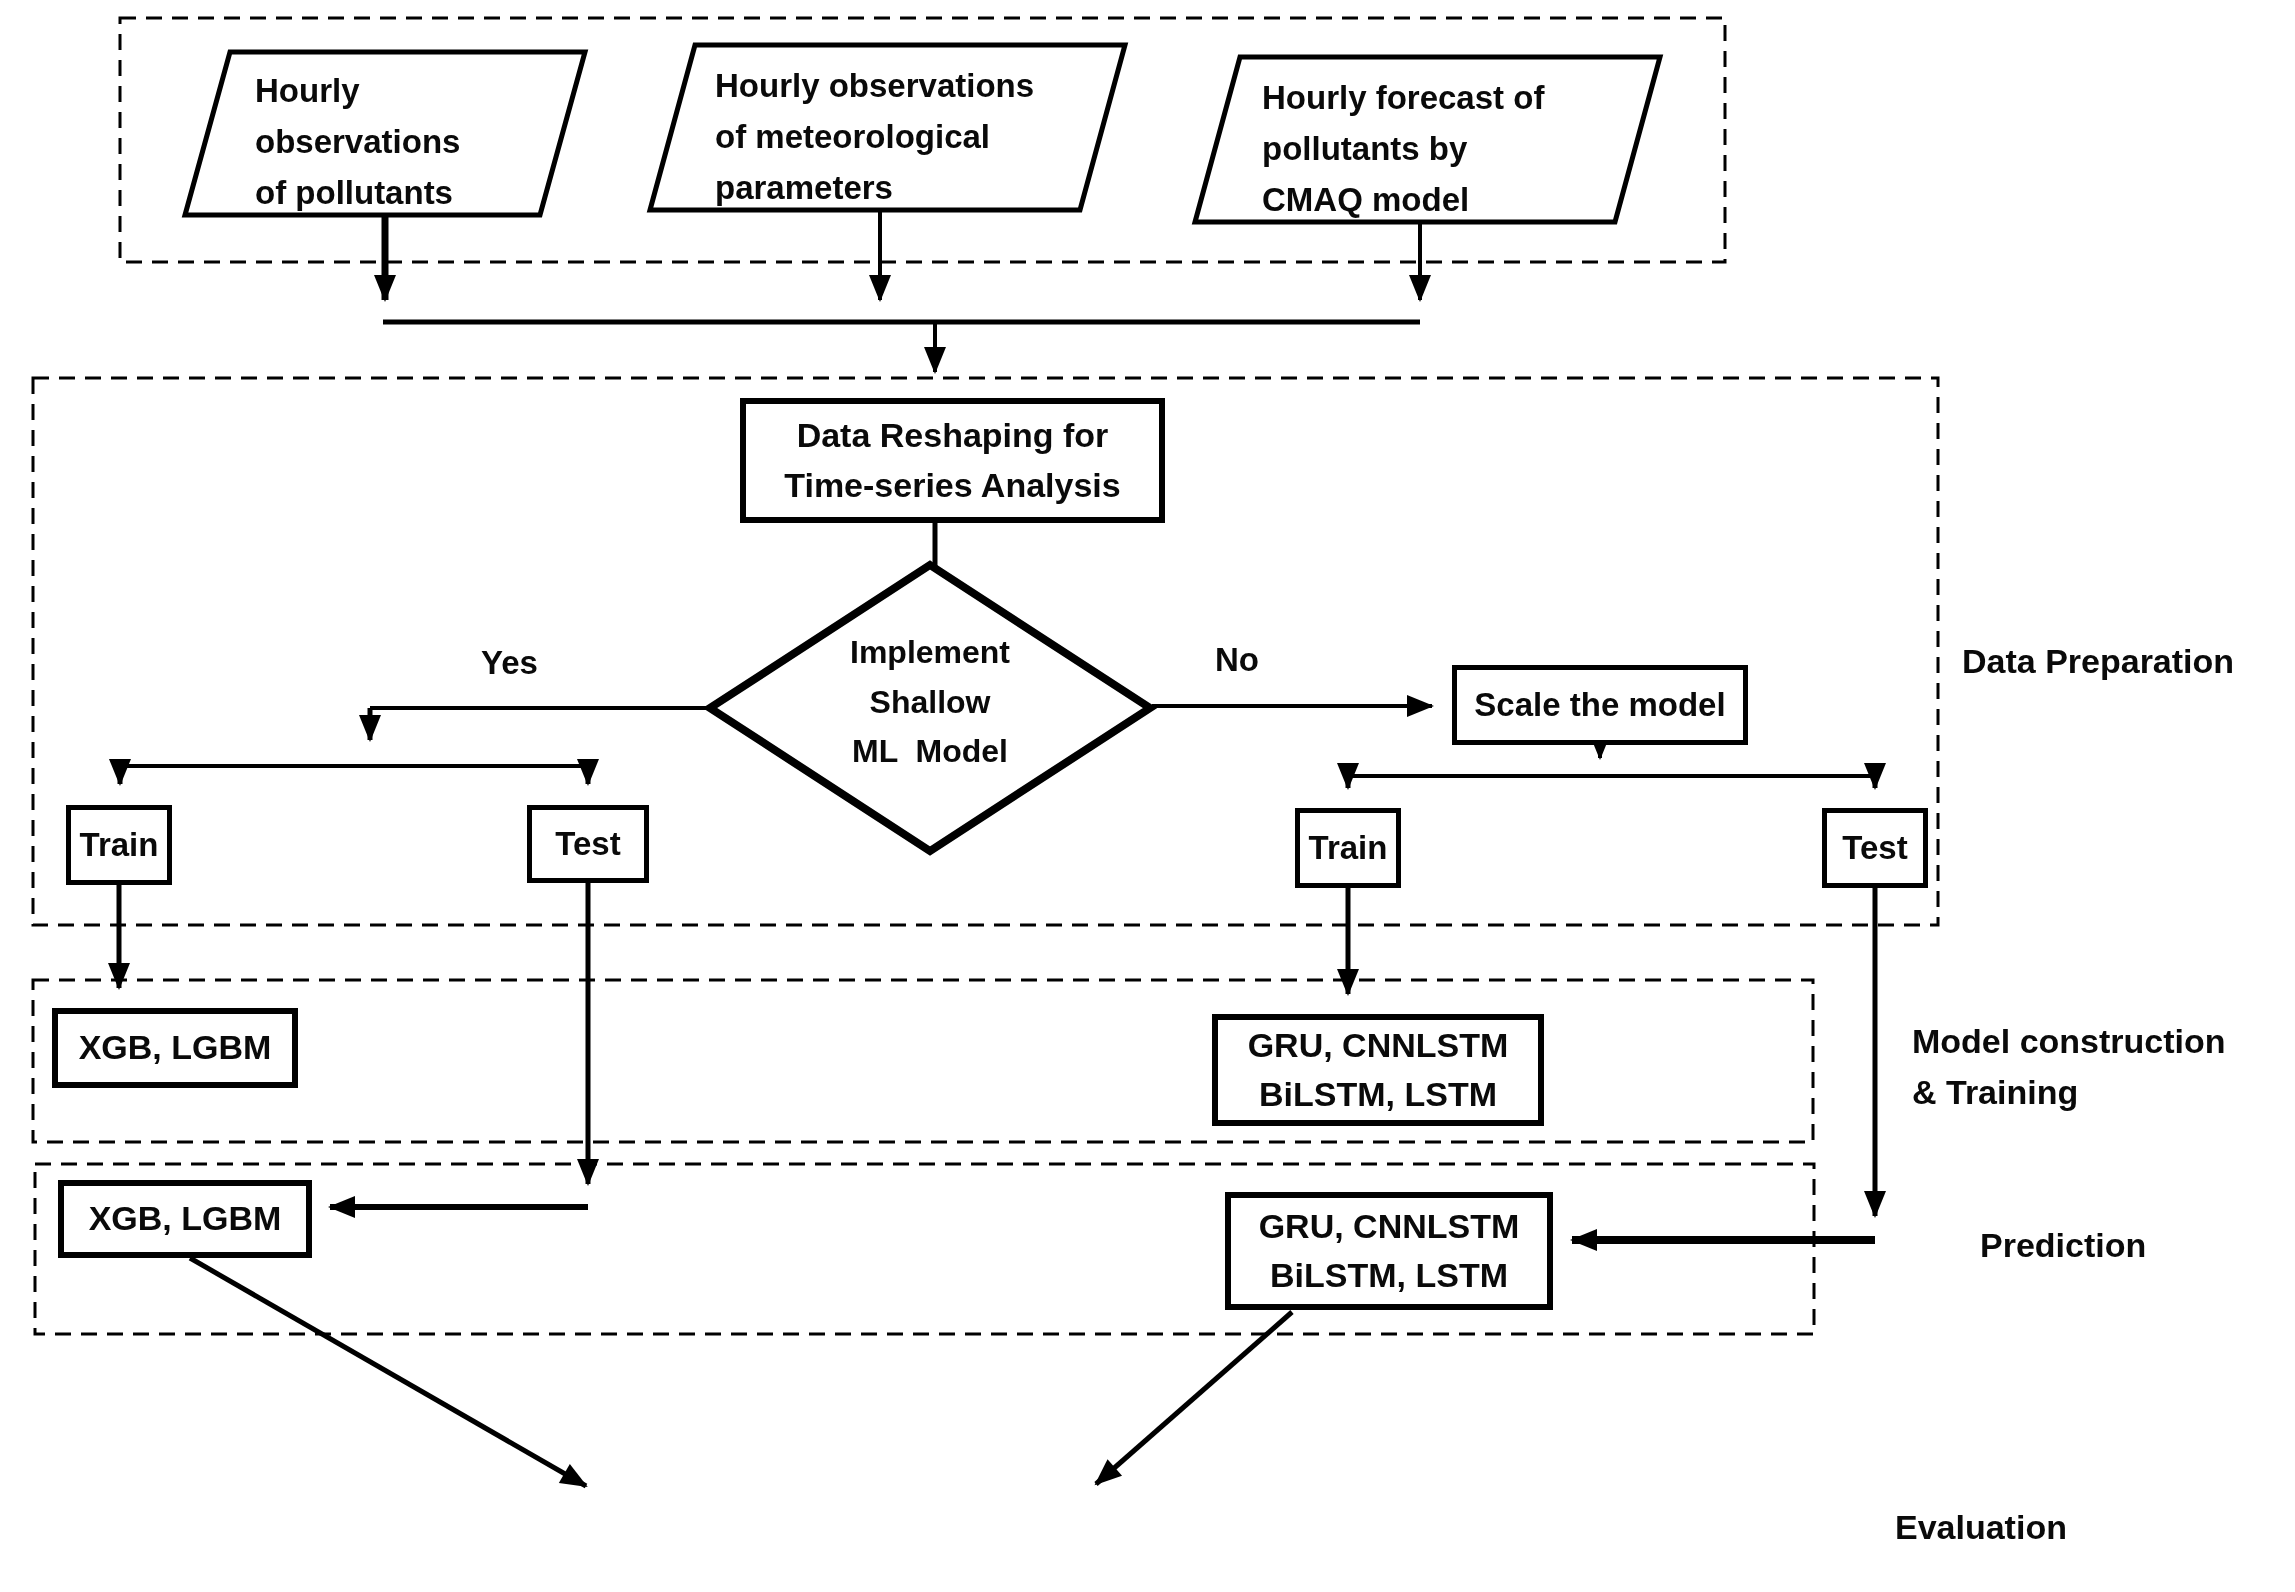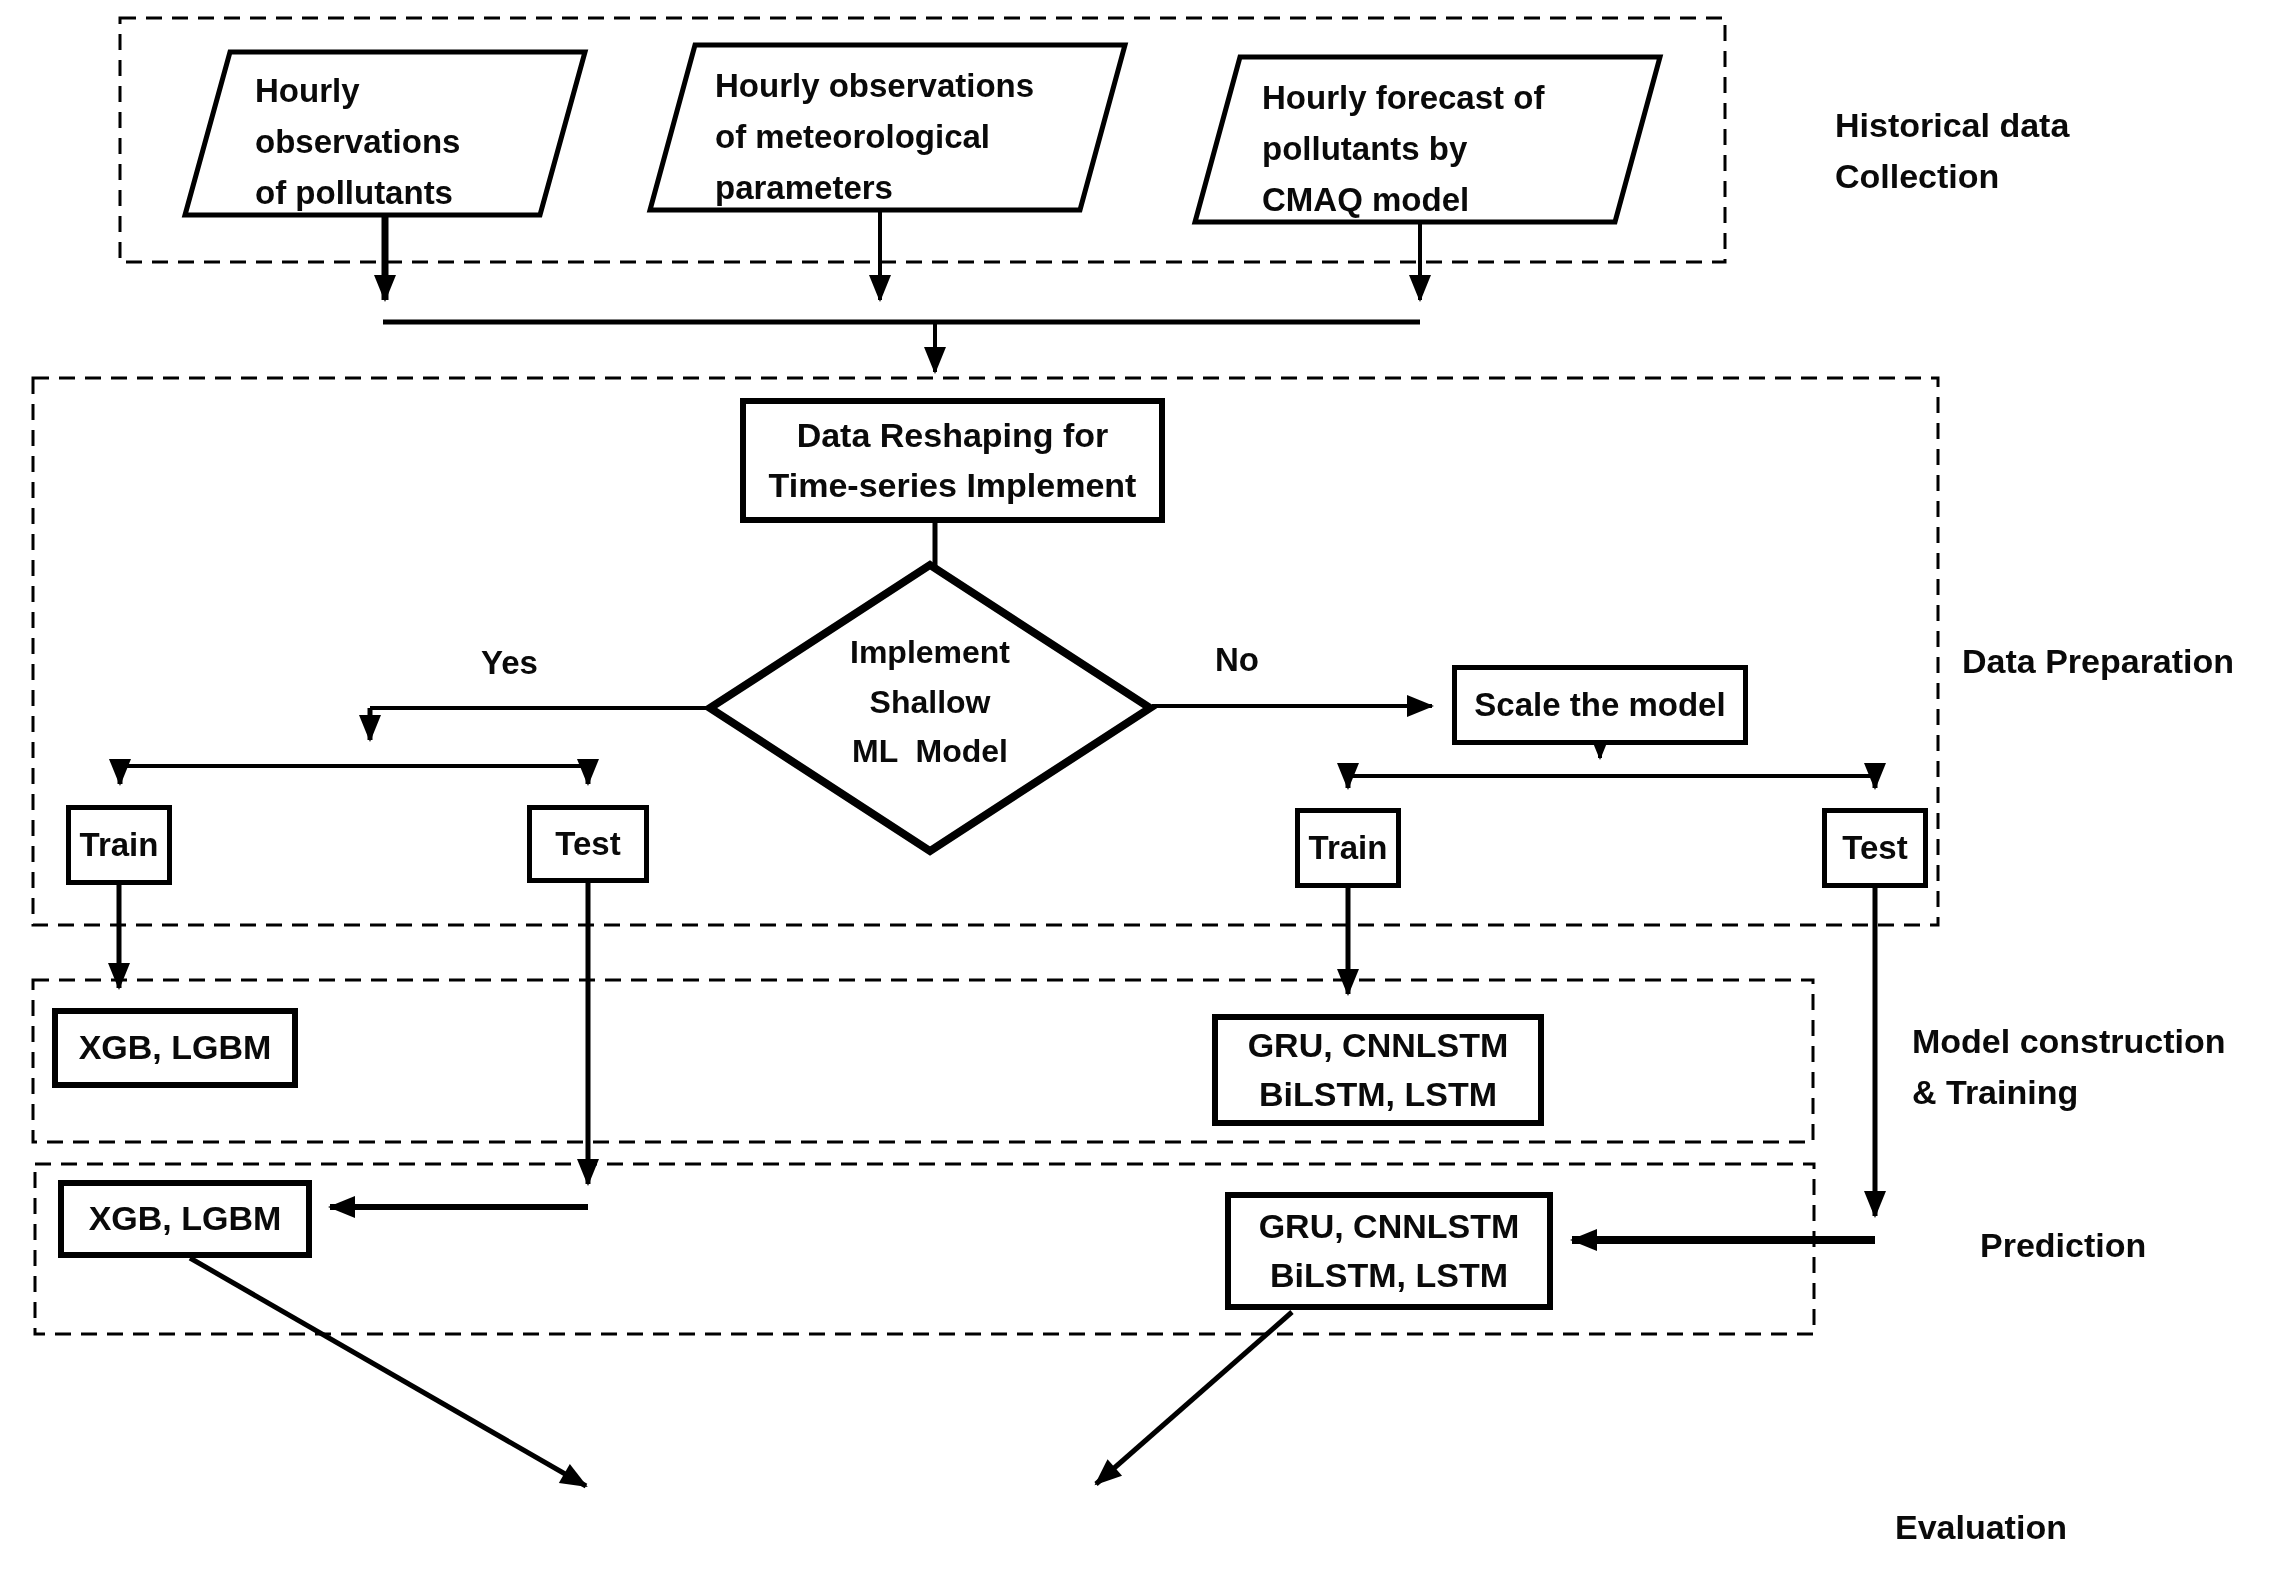--- a/index.html
+++ b/index.html
@@ -101,21 +101,21 @@
 of meteorological
 parameters</div>
   <div class="io-text" style="left:255px; top:65px; font-size:33px;">Hourly
 observations
 of pollutants</div>
   <div class="io-text" style="left:1262px; top:72px; font-size:33px;">Hourly forecast of
 pollutants by
 CMAQ model</div>
 
   <div class="node" style="left:740px; top:398px; width:425px; height:125px; border-width:6px; font-size:34px;">Data Reshaping for
-Time-series Implement</div>
+Time-series Analysis</div>
 
   <div class="label" style="left:780px; top:628px; width:300px; text-align:center; font-size:32px; line-height:1.55;">Implement
 Shallow
 ML  Model</div>
 
   <div class="label" style="left:452px; top:638px; font-size:33px;margin-left:29px;">Yes</div>
   <div class="label" style="left:1215px; top:635px; font-size:33px;">No</div>
 
   <div class="node" style="left:1452px; top:665px; width:296px; height:80px; font-size:33px;">Scale the model</div>
 
@@ -126,21 +126,19 @@
 
   <div class="node" style="left:52px; top:1008px; width:246px; height:80px; border-width:6px; font-size:34px;">XGB, LGBM</div>
   <div class="node" style="left:1212px; top:1014px; width:332px; height:112px; border-width:6px; font-size:34px;">GRU, CNNLSTM
 BiLSTM, LSTM</div>
 
   <div class="node" style="left:58px; top:1180px; width:254px; height:78px; border-width:6px; font-size:34px;">XGB, LGBM</div>
   <div class="node" style="left:1225px; top:1192px; width:328px; height:118px; border-width:6px; font-size:34px;">GRU, CNNLSTM
 BiLSTM, LSTM</div>
 
 
-  <div class="label side-label" style="left:1835px; top:100px;">Historical data
-Collection</div>
   <div class="label side-label" style="left:1962px; top:636px;">Data Preparation</div>
   <div class="label side-label" style="left:1912px; top:1016px;">Model construction
 &amp; Training</div>
   <div class="label side-label" style="left:1952px; top:1220px;margin-left:28px;">Prediction</div>
   <div class="label side-label" style="left:1895px; top:1502px;">Evaluation</div>
 
 </div>
 
 </body></html>

